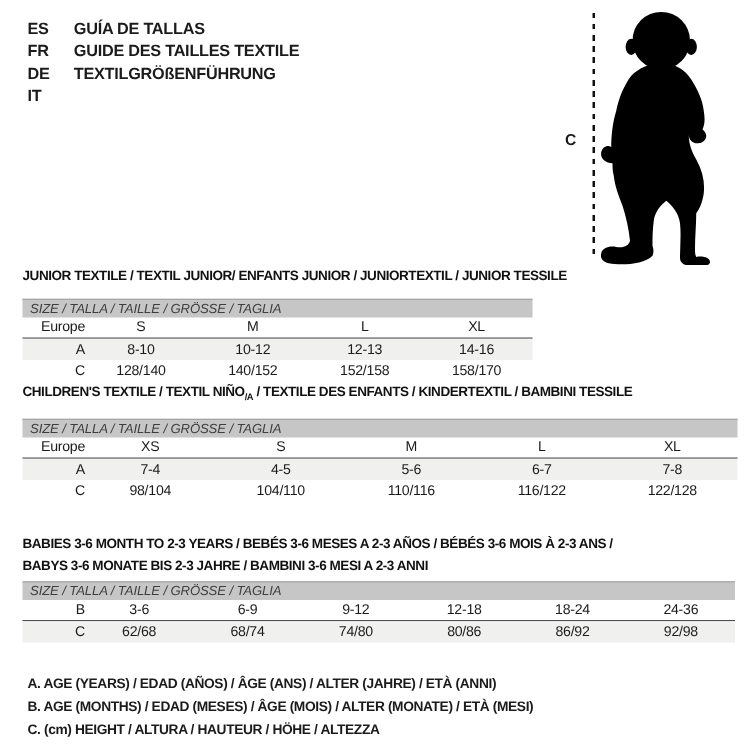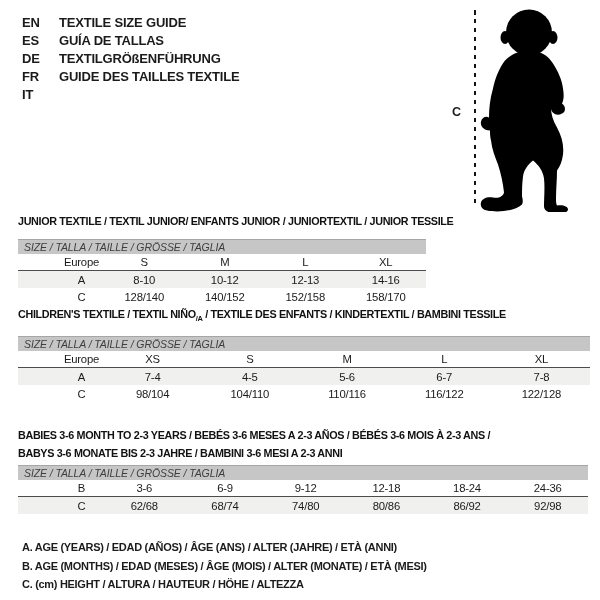--- a/index.html
+++ b/index.html
@@ -39,45 +39,41 @@
   .t2 .tbl{margin-top:8px;}
   .t3 .tbl{margin-top:3px;}
   .band{
     height:15px;line-height:14px;background:var(--band);
     border-top:1px solid var(--band-border);
     padding-left:6px;font-size:10.5px;color:#3e3e3e;letter-spacing:-0.1px;font-style:italic;
   }
   .trow{display:flex;align-items:center;height:17px;font-size:11.3px;letter-spacing:-0.2px;}
   .trow.first{border-bottom:1.5px solid var(--rule);}
   .trow.alt{background:var(--alt-row);}
-  .tlabel{flex:0 0 50px;padding-left:5px;text-align:center;margin-left:36px;}
+  .tlabel{flex:0 0 50px;padding-left:5px;text-align:right;}
   .tcell{flex:1;text-align:center;}
   
   .footnotes{position:absolute;left:22px;top:538px;}
   .fn-line{line-height:18.6px;font-size:11px;font-weight:bold;letter-spacing:-0.3px;white-space:nowrap;}
 </style>
 </head>
 <body>
 
 <div class="langs">
     <div class="lang-row">
-      <span class="lang-code">EN</span>
-      <span class="lang-label">TEXTILE SIZE GUIDE</span>
-    </div>
-    <div class="lang-row">
       <span class="lang-code">ES</span>
       <span class="lang-label">GUÍA DE TALLAS</span>
     </div>
     <div class="lang-row">
+      <span class="lang-code">FR</span>
+      <span class="lang-label">GUIDE DES TAILLES TEXTILE</span>
+    </div>
+    <div class="lang-row">
       <span class="lang-code">DE</span>
       <span class="lang-label">TEXTILGRÖßENFÜHRUNG</span>
-    </div>
-    <div class="lang-row">
-      <span class="lang-code">FR</span>
-      <span class="lang-label">GUIDE DES TAILLES TEXTILE</span>
     </div>
     <div class="lang-row">
       <span class="lang-code">IT</span>
     </div>
   </div>
 
 <div class="measure-line"></div>
 <div class="figure-label">C</div>
 <svg class="silhouette" width="100" height="206" viewBox="0 0 100 205" aria-hidden="true">
   <g fill="#000">

